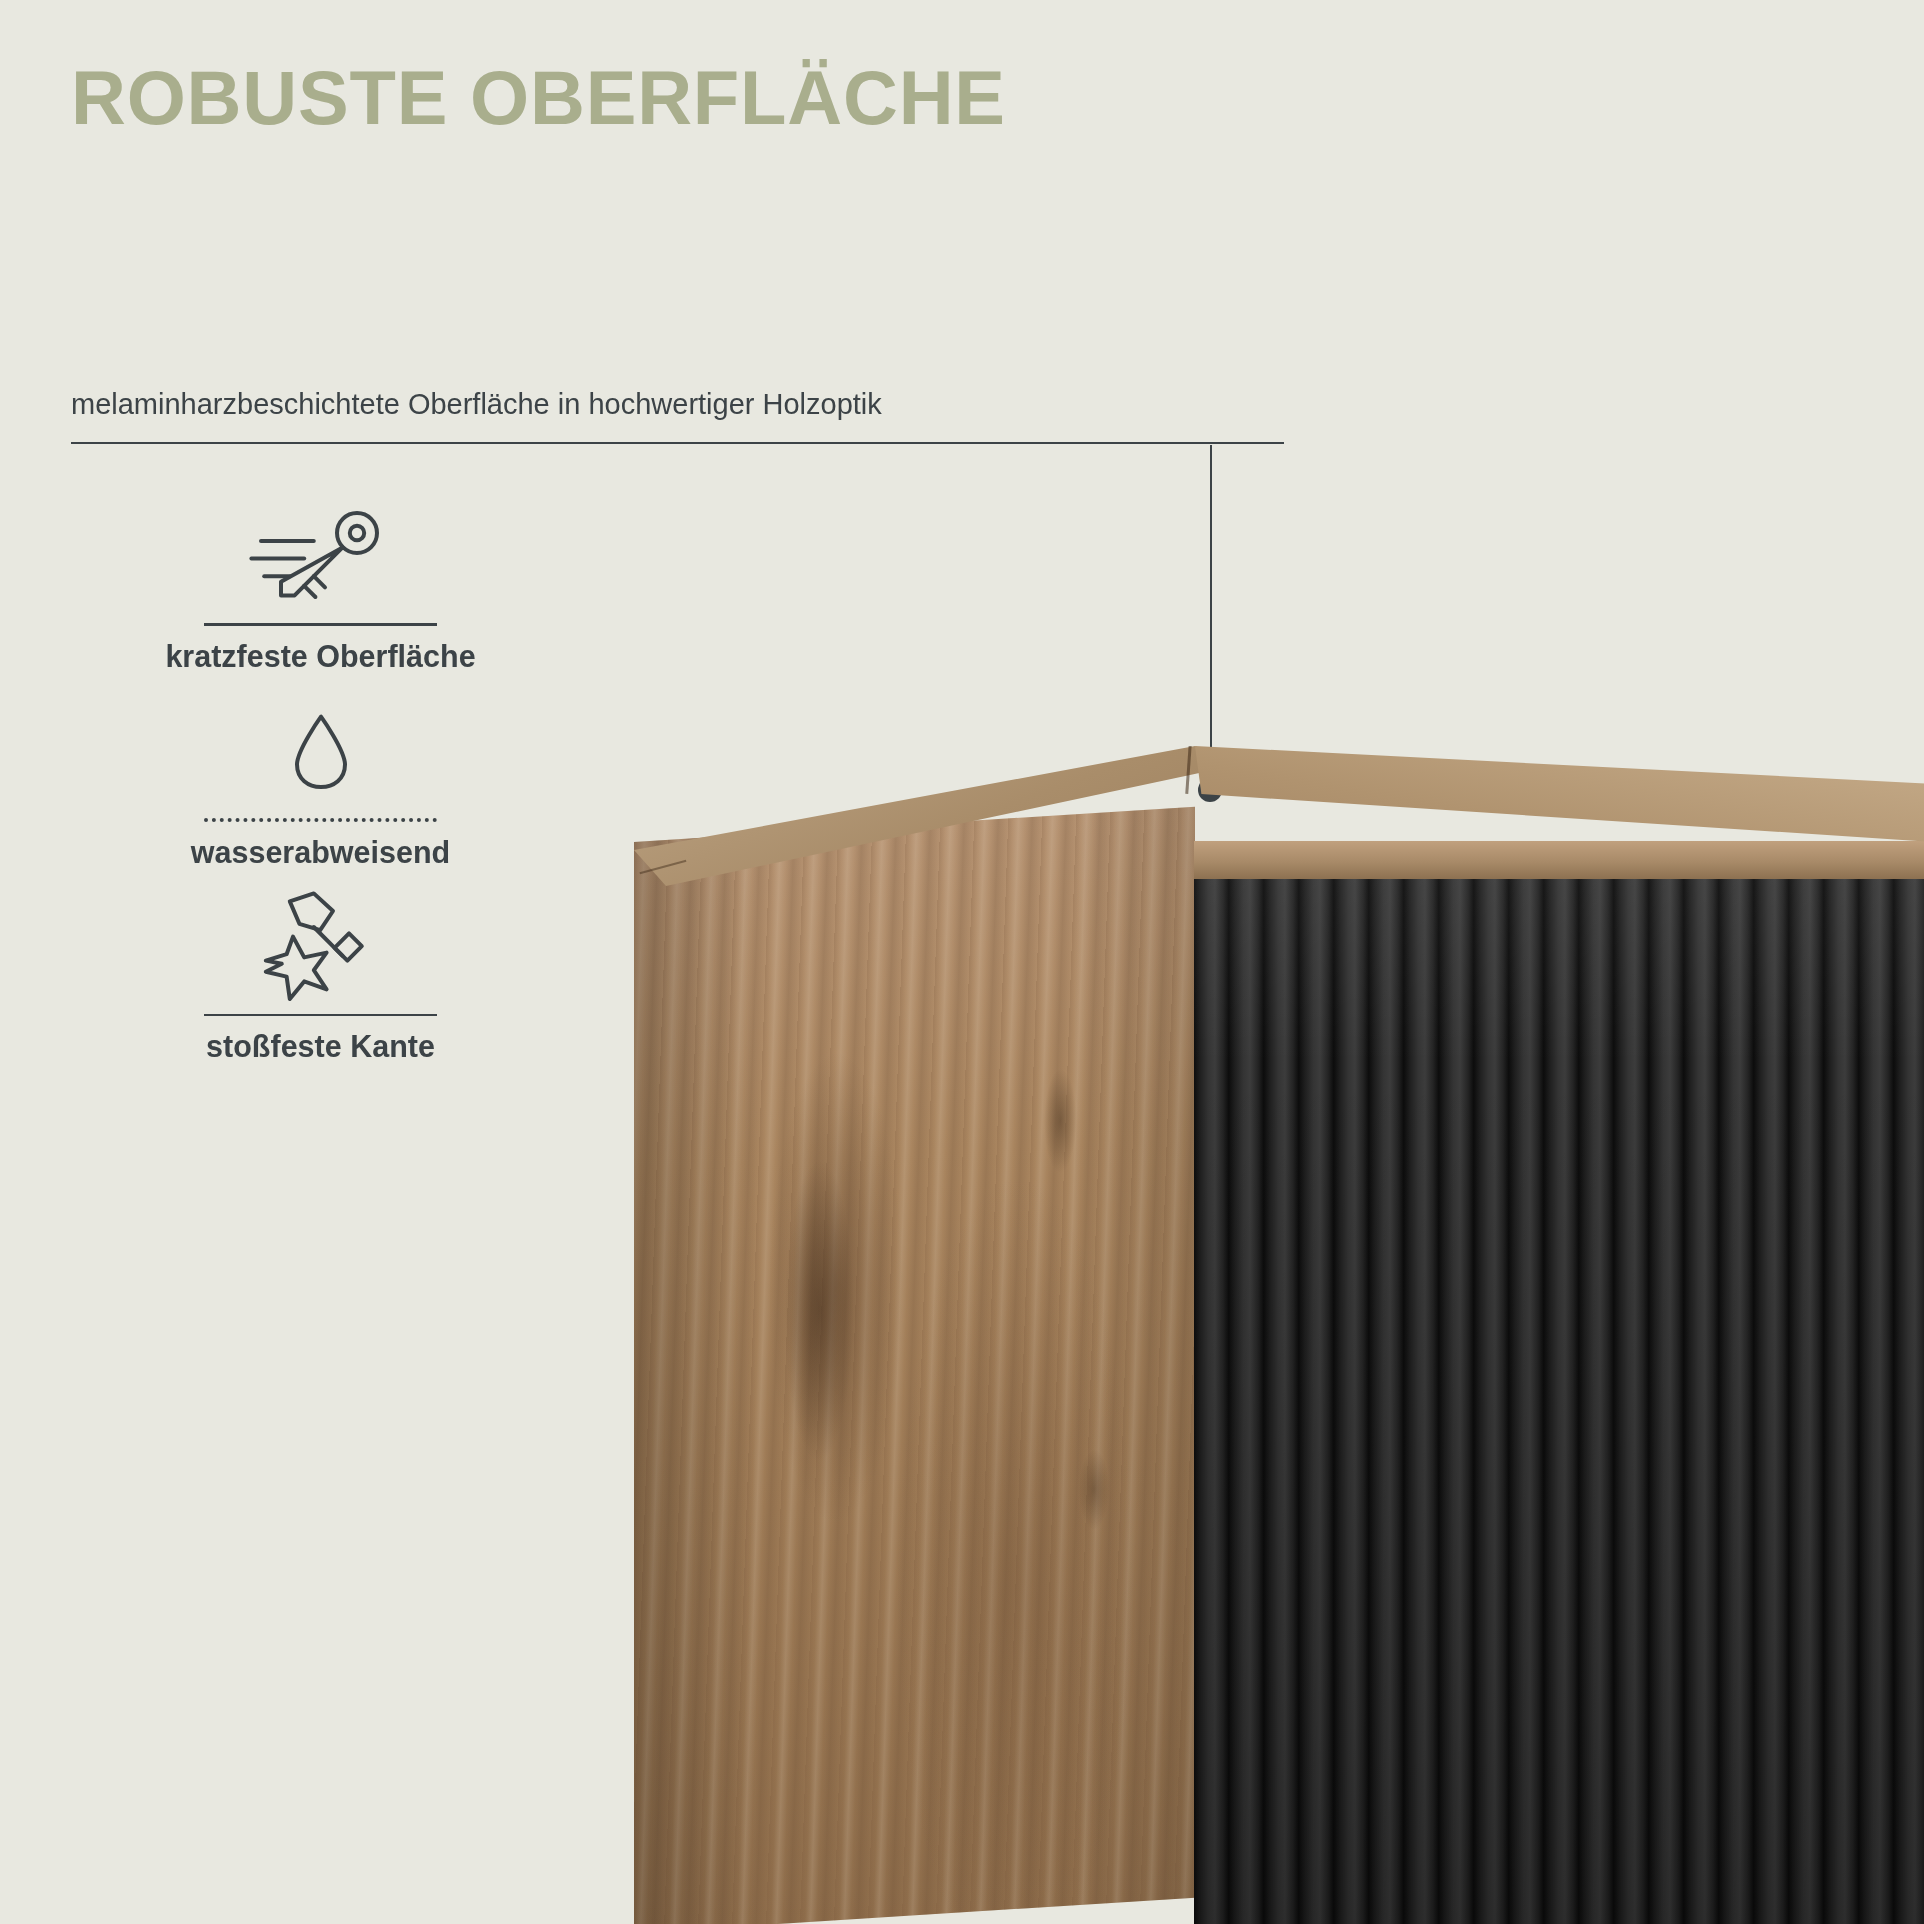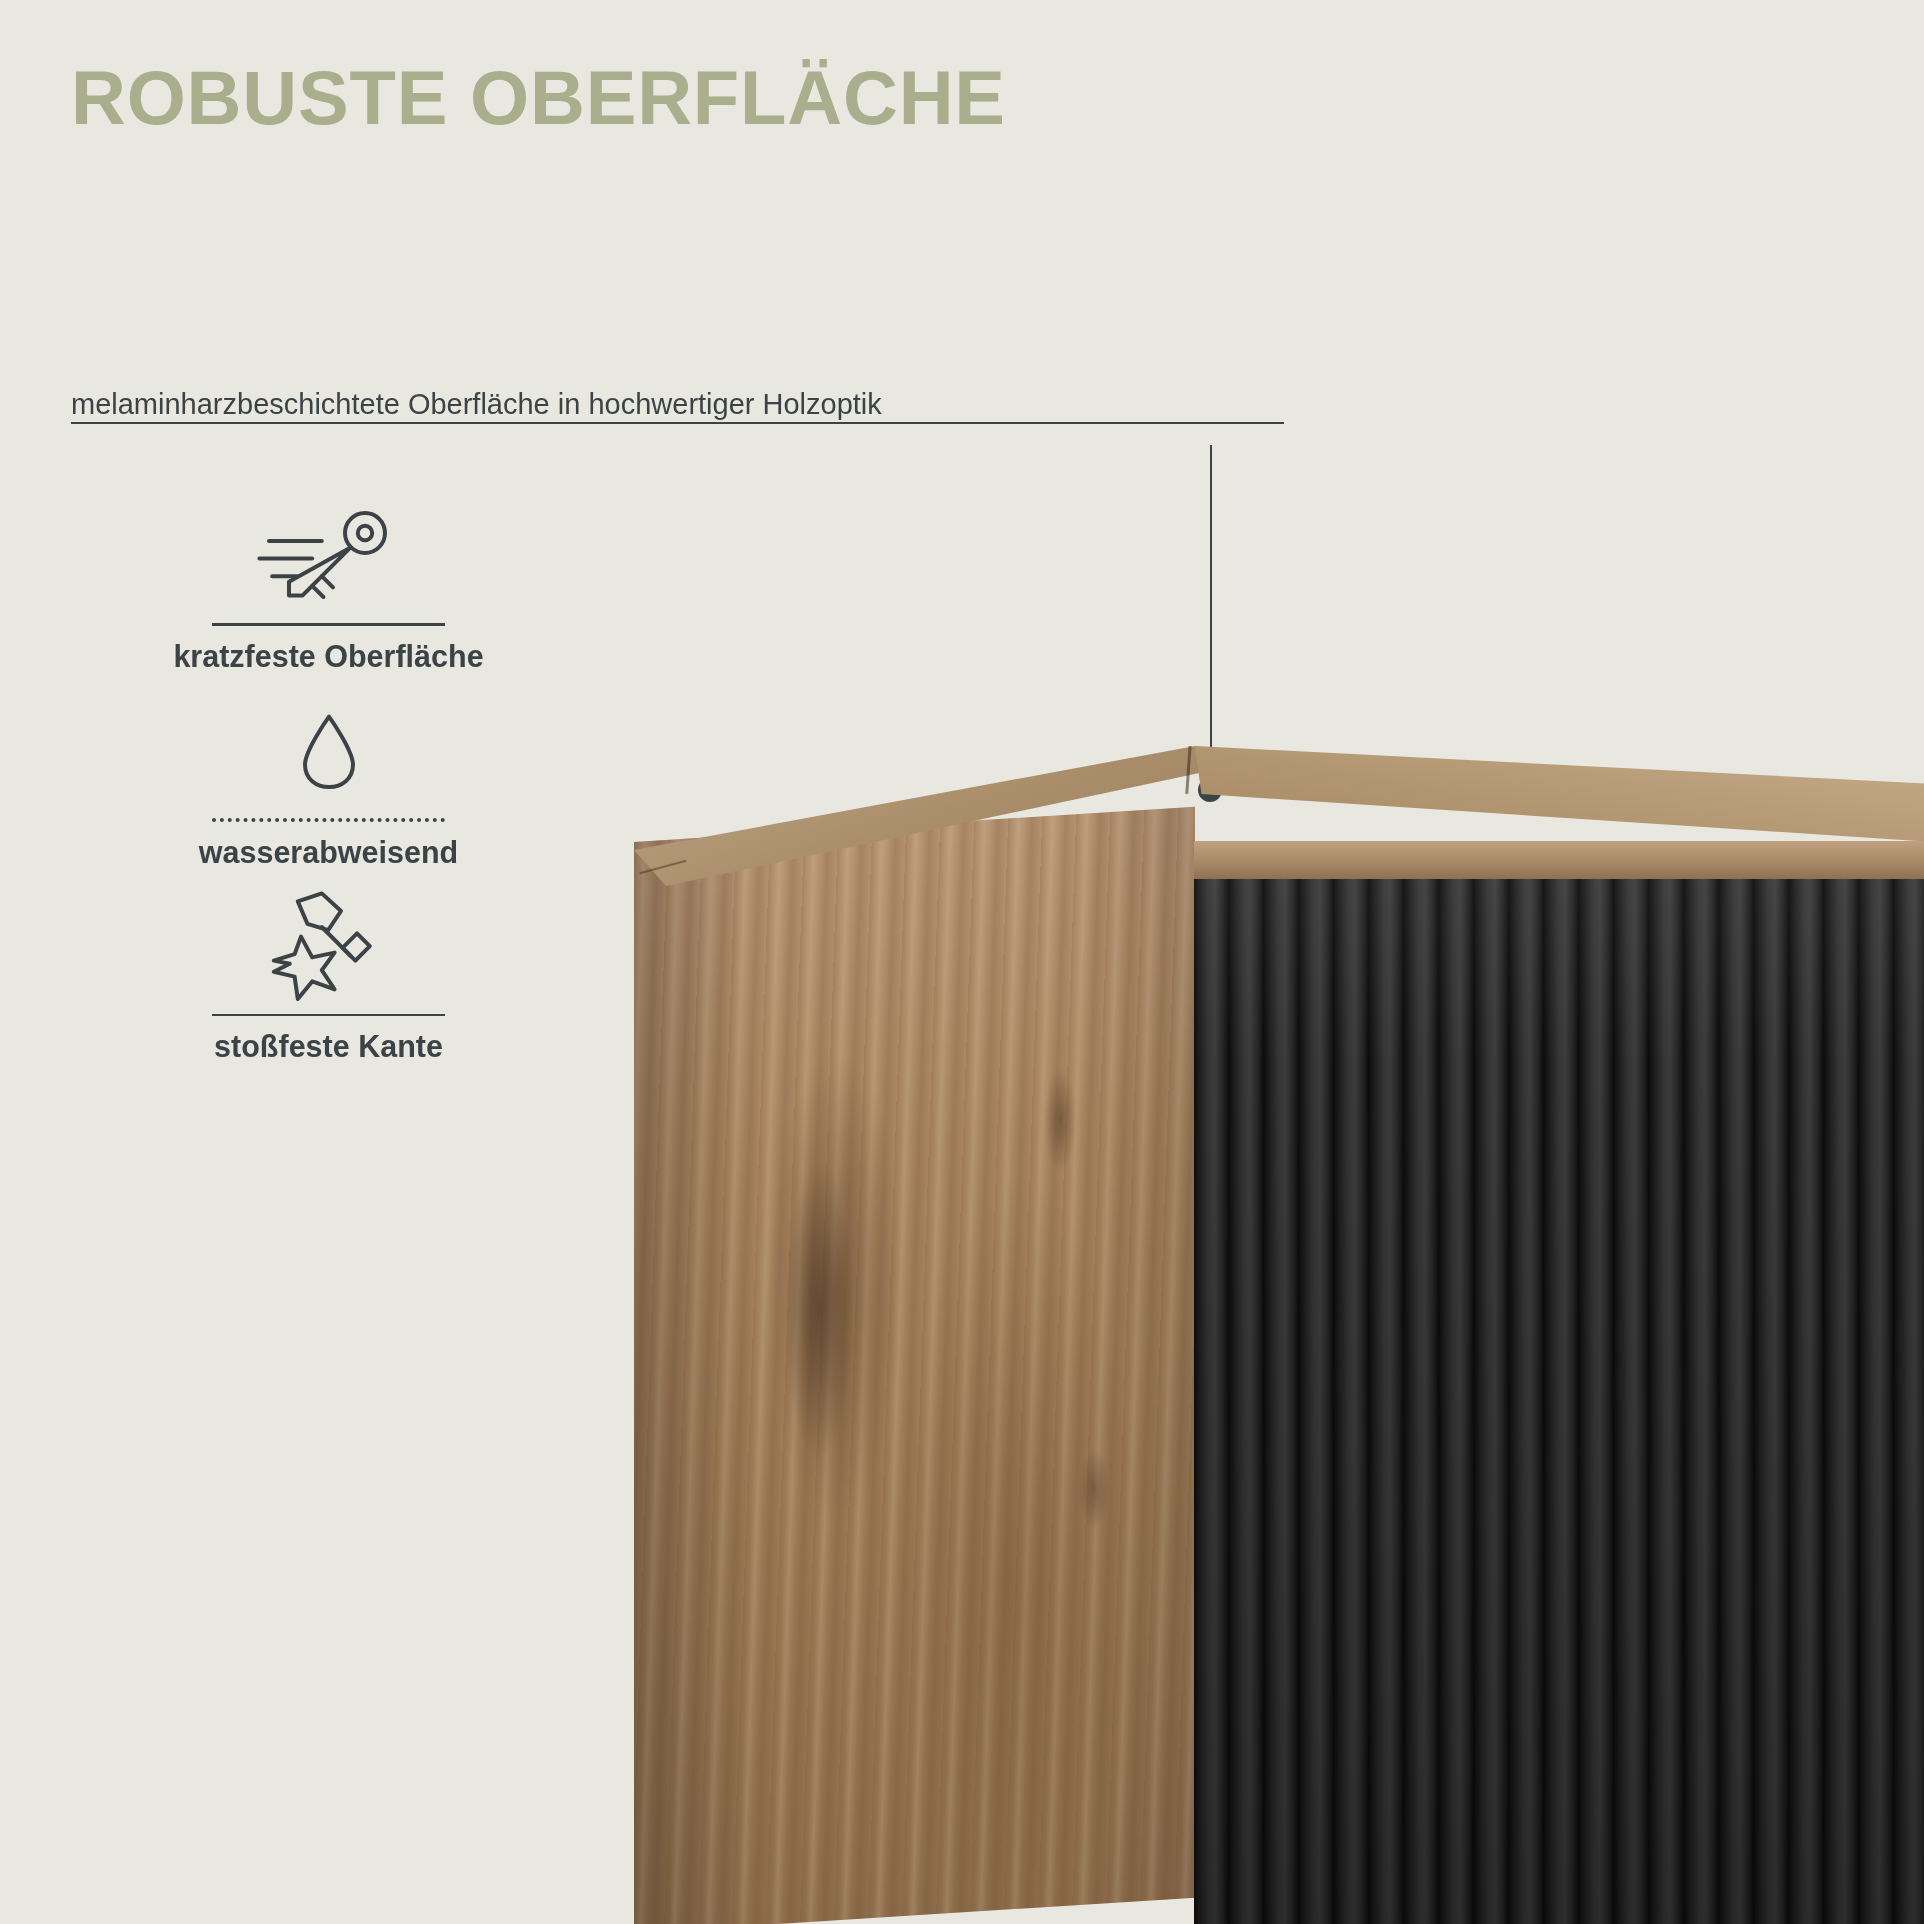--- a/index.html
+++ b/index.html
@@ -32,21 +32,21 @@
   .callout {
     position: absolute;
     left: 71px;
     top: 388px;
     width: 1227px;
   }
   .callout-text {
     font-size: 29px;
     color: #3c4347;
     font-weight: normal;
-    padding-bottom: 1px;
+    padding-bottom: 21px;
     white-space: nowrap;
   }
   .callout-rule {
     height: 2.4px;
     background: #3c4347;
     width: 1213px;
   }
   .callout-elbow {
     position: absolute;
     left: 1210px;
@@ -61,21 +61,21 @@
     top: 778px;
     width: 24px;
     height: 24px;
     border-radius: 50%;
     background: #3c4347;
   }
 
   
   .features {
     position: absolute;
-    left: 160px;
+    left: 152px;
     top: 497px;
     width: 337px;
   }
   .feature {
     display: flex;
     flex-direction: column;
     align-items: center;
     margin-bottom: 17.6px;
   }
   .feature-icon {

